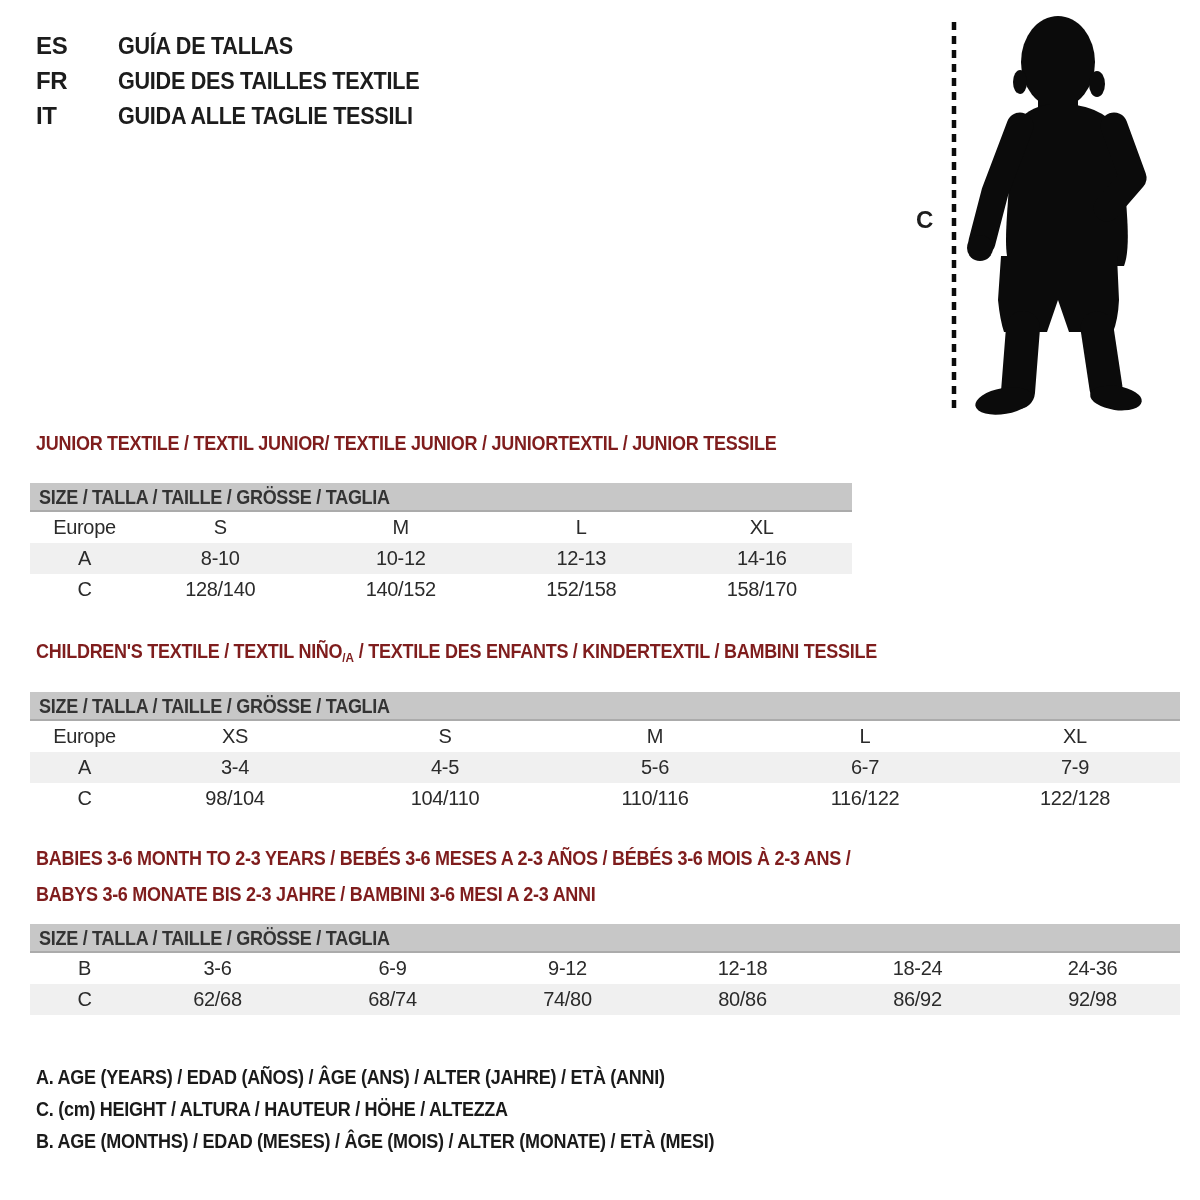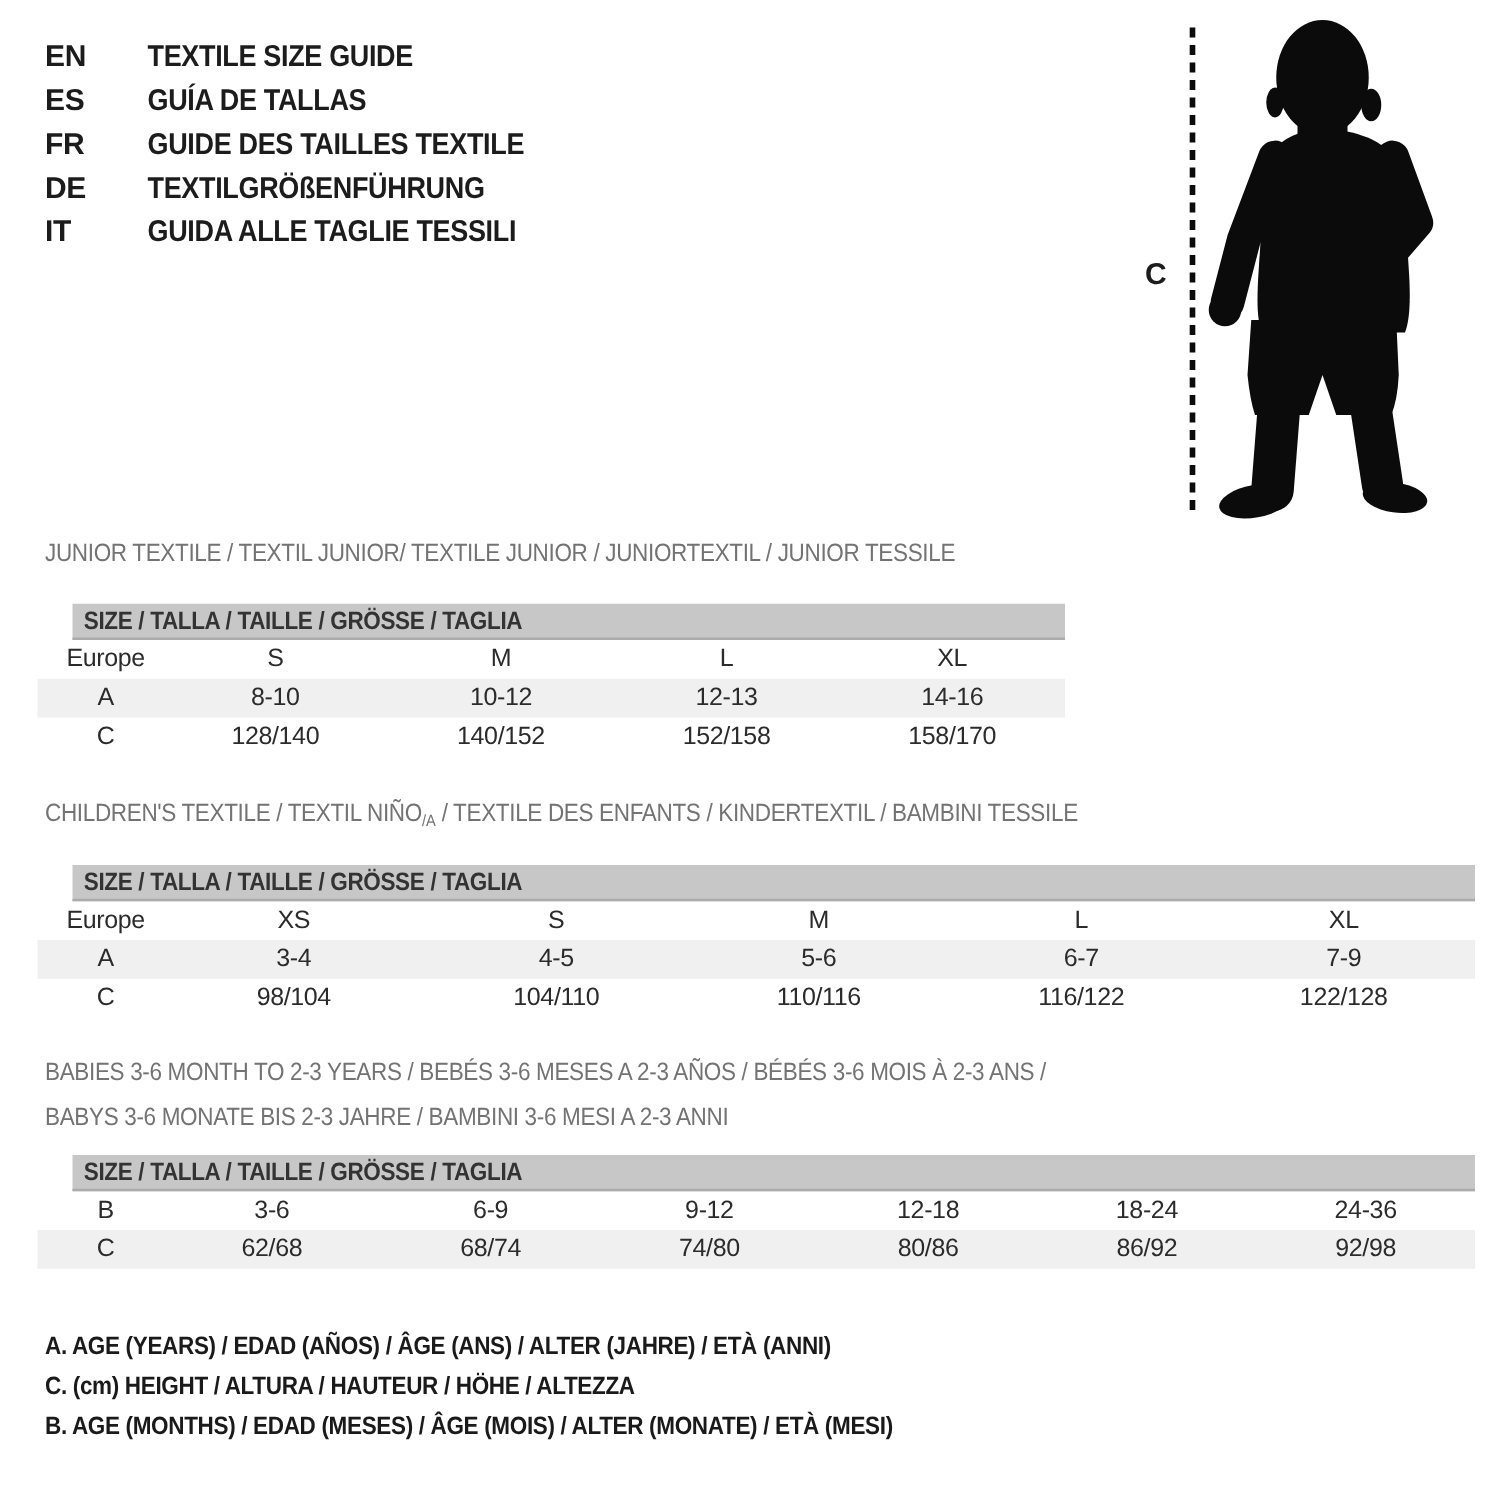--- a/index.html
+++ b/index.html
@@ -21,64 +21,56 @@
   .lang-row { display: flex; height: 35px; align-items: center; font-size: 24px; font-weight: 700; }
   .lang-code { width: 82px; }
   .lang-label { white-space: nowrap; }
 
   
   .figure { position: absolute; left: 900px; top: 0; width: 300px; height: 440px; }
   .figure svg { position: absolute; left: 0; top: 0; }
   .measure-label { position: absolute; left: 16px; top: 206px; font-size: 24px; font-weight: 700; }
 
   
-  .sec-title { position: absolute; left: 36px; font-size: 20px; font-weight: 400; color: #737373; white-space: nowrap; }
+  .sec-title { position: absolute; left: 36px; font-size: 20px; font-weight: 700; color: #7f1d1d; white-space: nowrap; }
   .sub { font-size: 13px; position: relative; top: 4px; letter-spacing: 0; }
 
   
   .sizetable { position: absolute; left: 30px; }
   .size-bar {
     height: 29px; line-height: 28px;
     background: #c7c7c7; border-bottom: 2px solid #ababab;
     font-size: 20px; font-weight: 700; color: #333333;
-    padding-left: 9px; overflow: hidden; white-space: nowrap; margin-left: 28px;
+    padding-left: 9px; overflow: hidden; white-space: nowrap;
   }
   .trow { display: grid; height: 31px; align-items: center; font-size: 20px; color: #2b2b2b; }
   .trow.shaded { background: #f0f0f0; }
   .cols4 { grid-template-columns: 100px repeat(4, 1fr); }
   .cols5 { grid-template-columns: 100px repeat(5, 1fr); }
   .cols6 { grid-template-columns: 100px repeat(6, 1fr); }
   .rlabel { padding-left: 9px; text-align: center; }
   .cell { text-align: center; }
 
   
   .legend { position: absolute; left: 36px; top: 1066px; }
   .legend-line { height: 32px; font-size: 20px; font-weight: 700; color: #1a1a1a; white-space: nowrap; }
 </style>
 </head>
 <body>
 
 <div class="page">
 
   <div class="lang-block">
     <div class="lang-row">
-      <span class="lang-code">EN</span>
-      <span class="lang-label cond">TEXTILE SIZE GUIDE</span>
-    </div>
-    <div class="lang-row">
       <span class="lang-code">ES</span>
       <span class="lang-label cond">GUÍA DE TALLAS</span>
     </div>
     <div class="lang-row">
       <span class="lang-code">FR</span>
       <span class="lang-label cond">GUIDE DES TAILLES TEXTILE</span>
-    </div>
-    <div class="lang-row">
-      <span class="lang-code">DE</span>
-      <span class="lang-label cond">TEXTILGRÖßENFÜHRUNG</span>
     </div>
     <div class="lang-row">
       <span class="lang-code">IT</span>
       <span class="lang-label cond">GUIDA ALLE TAGLIE TESSILI</span>
     </div>
   </div>
 
   <div class="figure">
     <span class="measure-label">C</span>
     <svg width="300" height="440" viewBox="0 0 300 440">

